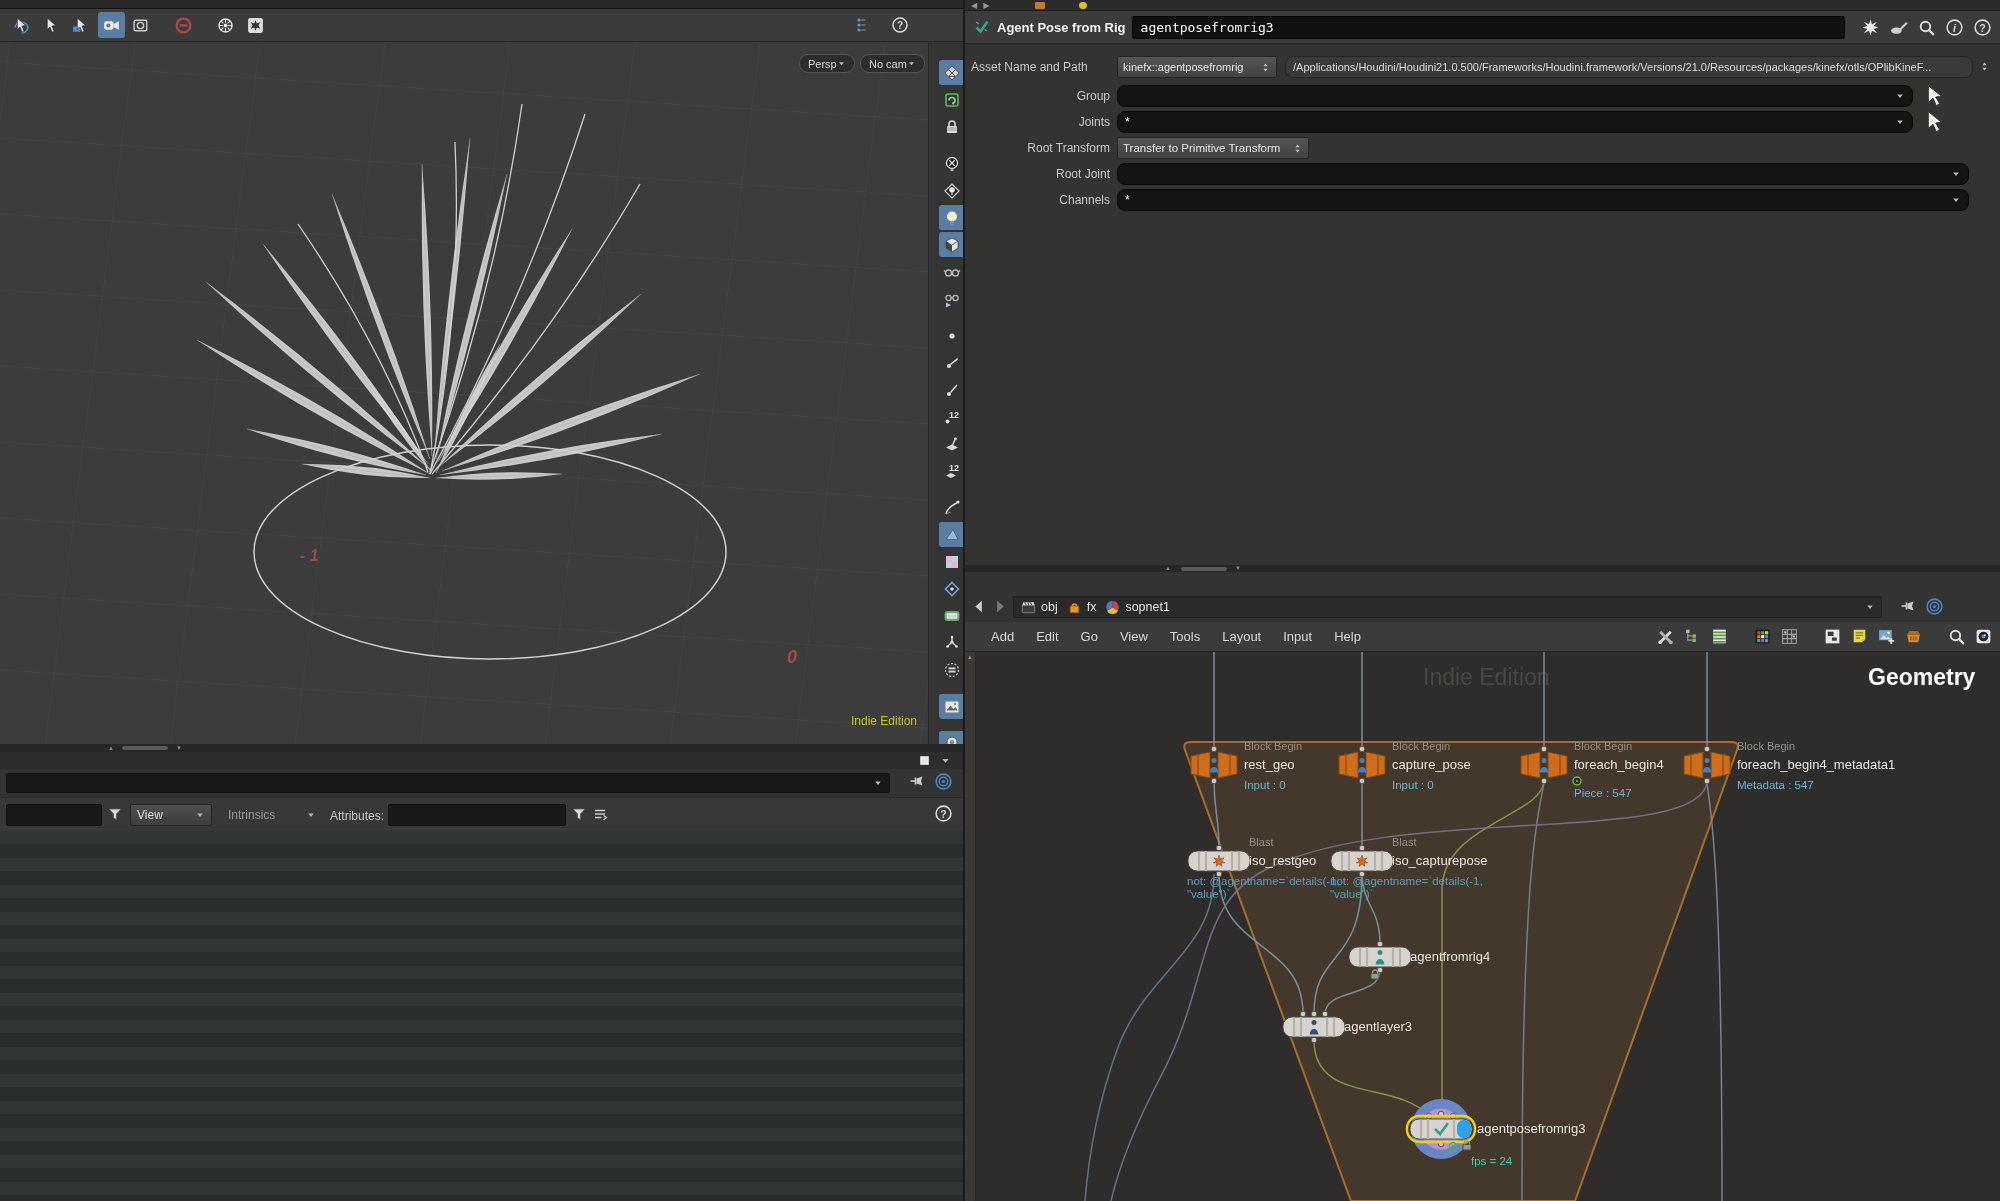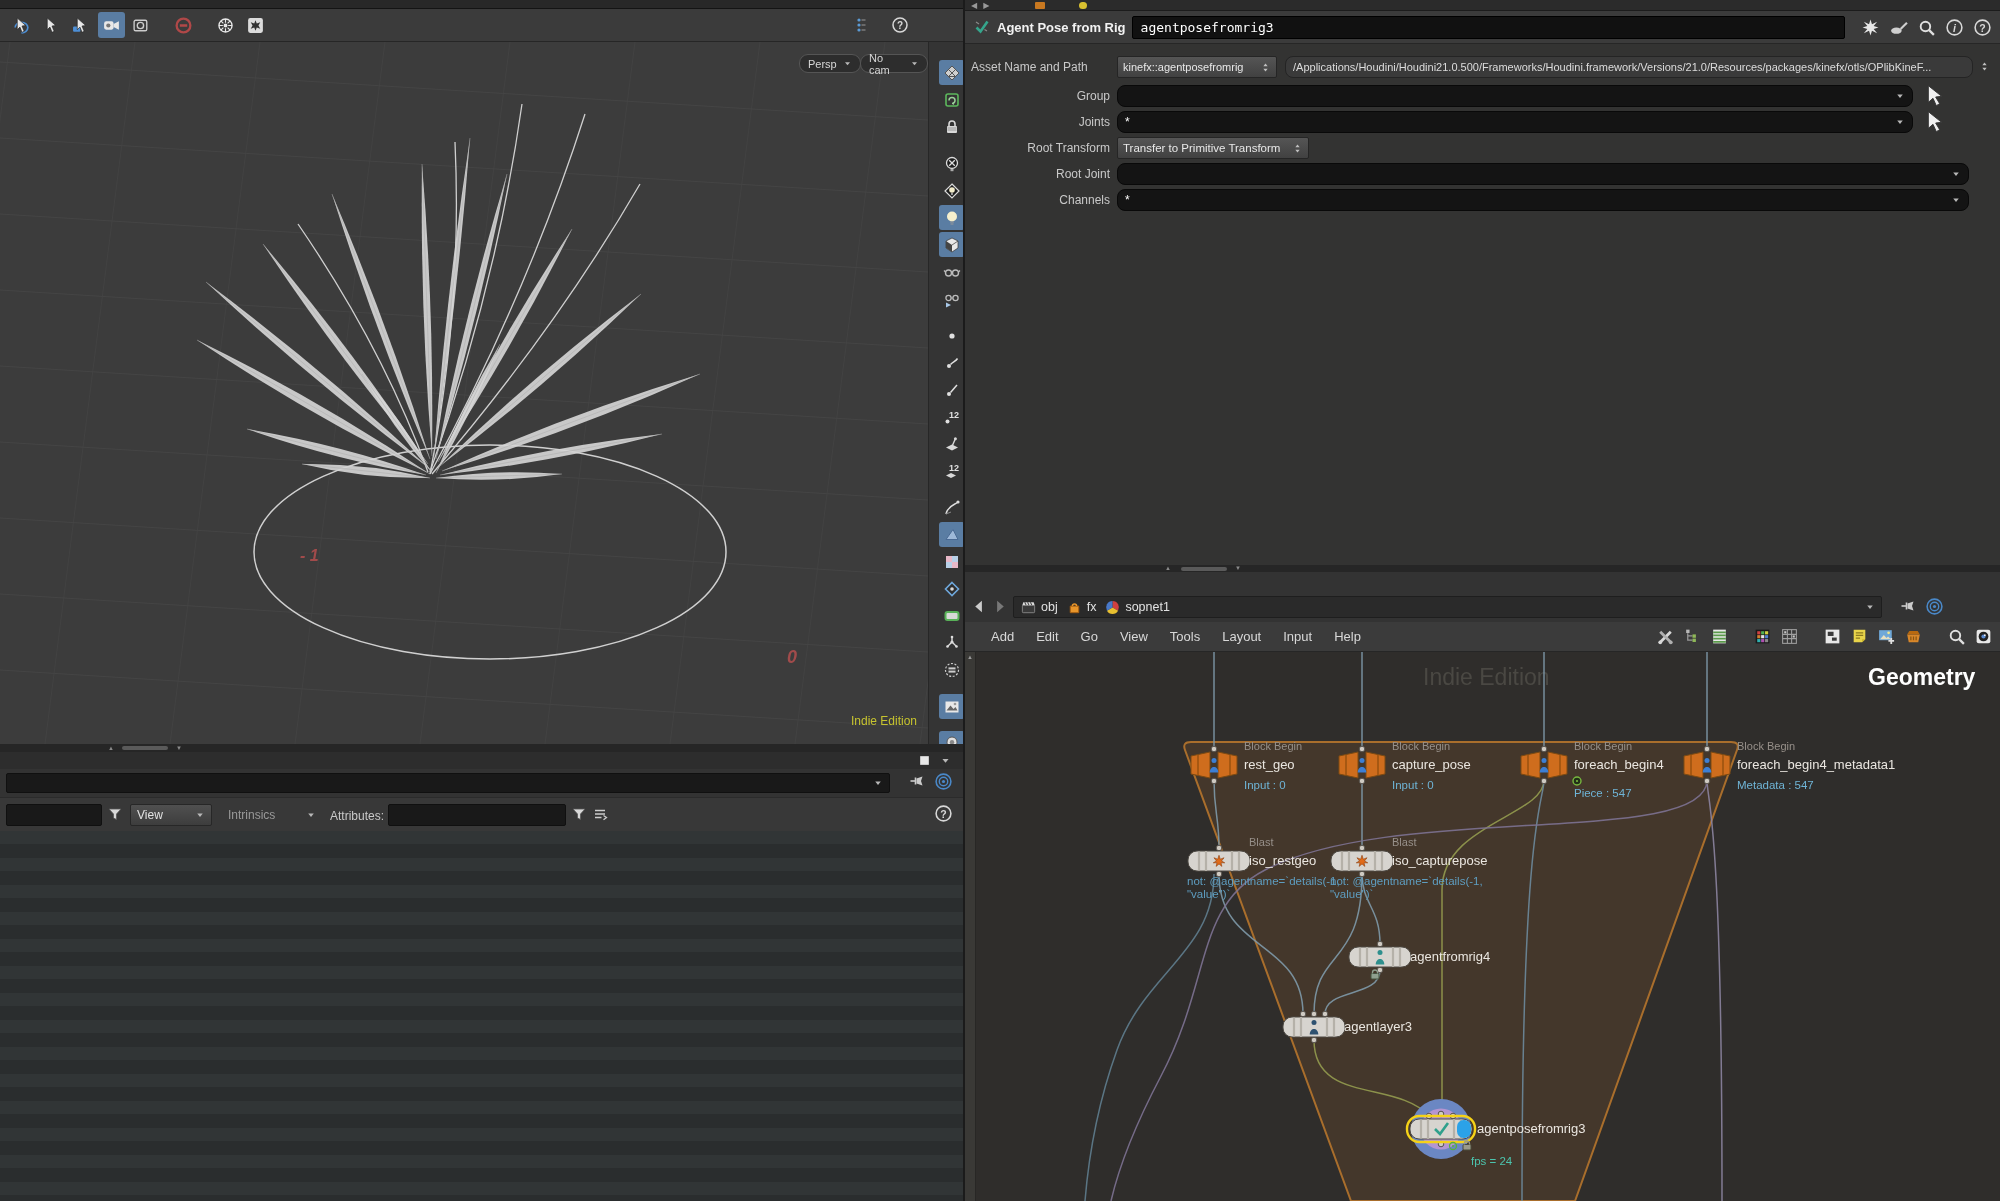--- a/index.html
+++ b/index.html
@@ -6,21 +6,21 @@
   #root{position:relative;width:2000px;height:1201px;background:#333332;overflow:hidden;}
   .abs{position:absolute;}
   
   #top-strip{left:0;top:0;width:963px;height:8px;background:#282828;border-bottom:1px solid #141414;}
   #vp-toolbar{left:0;top:9px;width:963px;height:33px;background:#3b3b3b;border-bottom:1px solid #262626;display:flex;align-items:center;padding-left:8px;box-sizing:border-box;}
   .tbtn{width:27px;height:26px;display:flex;align-items:center;justify-content:center;border-radius:3px;margin-right:3px;}
   .tbtn.active{background:#5a7da3;}
   .tbtn.gap{margin-left:12px;}
   #vp-toolbar-right{position:absolute;left:848px;top:12px;display:flex;gap:8px;}
   #viewport{left:0;top:42px;width:928px;height:702px;background:#3c3c3c;overflow:hidden;}
-  .pill{position:absolute;height:17px;border-radius:9px;background:#2d2d2d;border:1px solid #555;color:#d6d6d6;font-size:11px;display:flex;align-items:center;padding:0 8px;gap:6px;}
+  .pill{position:absolute;height:17px;border-radius:9px;background:#2d2d2d;border:1px solid #555;color:#d6d6d6;font-size:11px;display:flex;align-items:center;padding:0 8px;gap:0;}
   #vp-watermark{position:absolute;left:851px;top:672px;color:#c6c32f;font-size:12px;}
   .grid-label{position:absolute;color:#a14b4b;font-weight:bold;font-style:italic;}
   #vp-side-toolbar{left:928px;top:42px;width:35px;height:702px;background:#343434;border-left:1px solid #272727;display:flex;flex-direction:column;align-items:center;padding-top:18px;box-sizing:border-box;padding-left:12px;}
   .sbtn{width:26px;height:25px;display:flex;align-items:center;justify-content:center;border-radius:3px;margin-bottom:2px;flex:none;}
   .sbtn.active{background:#5a7da3;}
   .sbtn.gap{margin-top:10px;}
   
   #sheet-divider{left:0;top:744px;width:963px;height:8px;background:#262626;display:flex;align-items:center;}
   #sheet-tabbar{left:0;top:752px;width:963px;height:17px;background:#2d2d2d;border-bottom:1px solid #222;}
   #sheet-fieldrow{left:0;top:769px;width:963px;height:28px;background:#333;}

